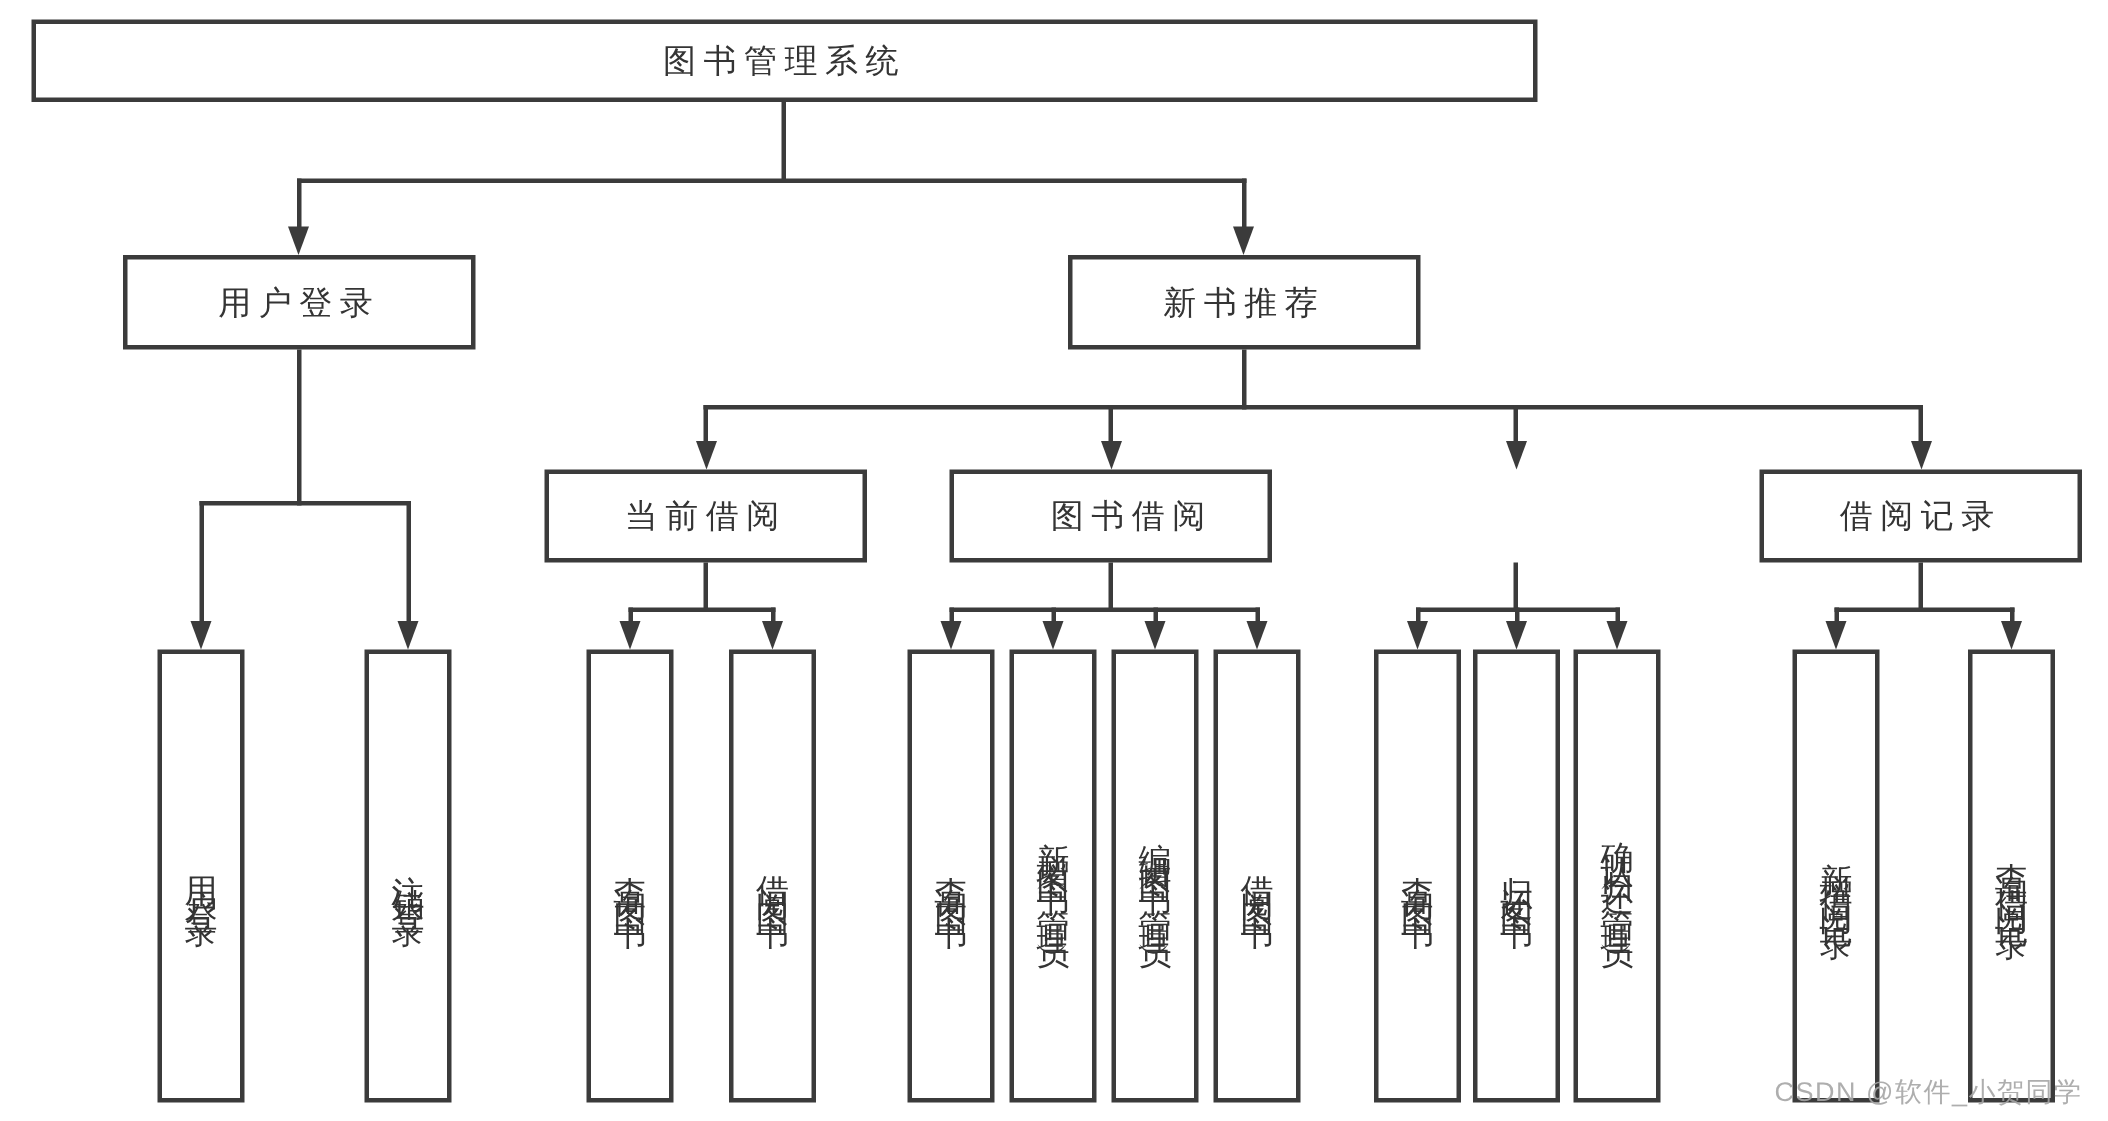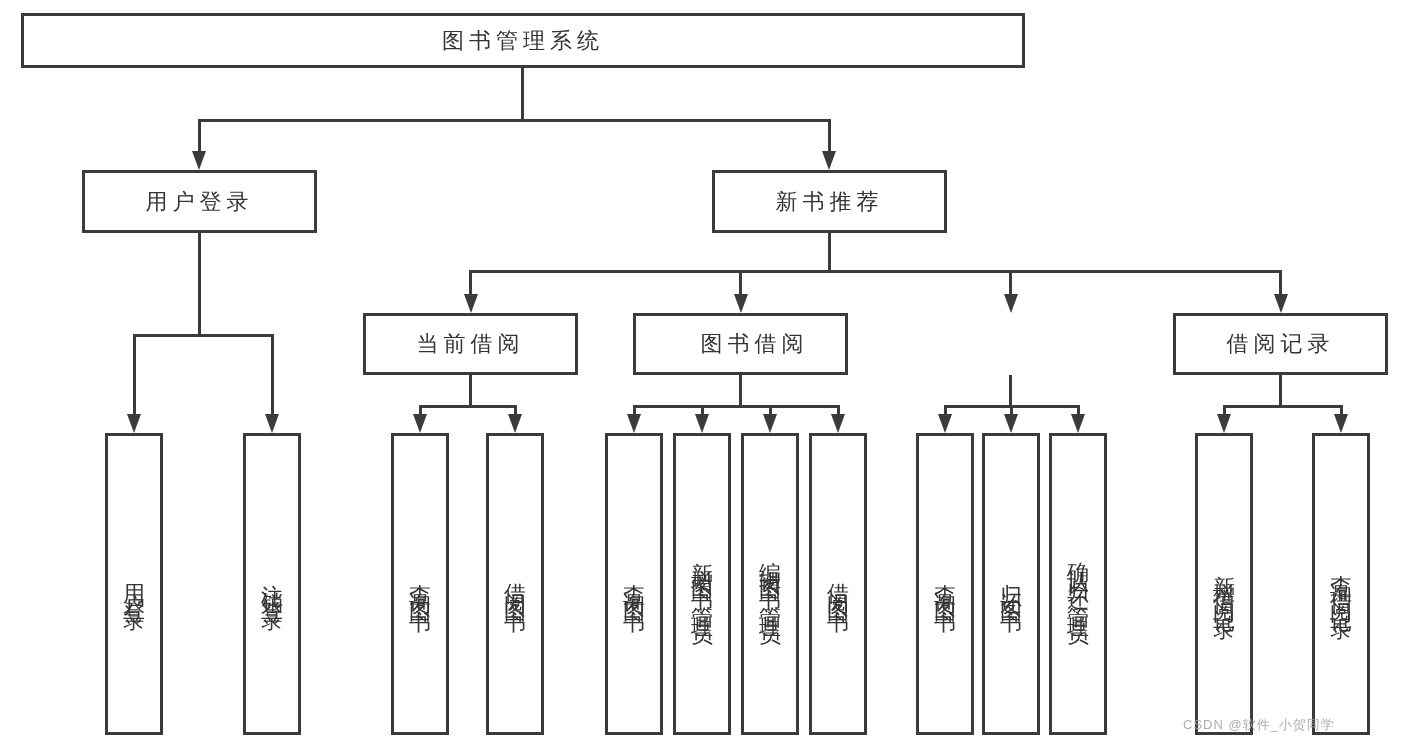--- a/index.html
+++ b/index.html
@@ -36,21 +36,21 @@
   .hline{position:absolute;height:3px;background:#3b3b3b;}
   .arrow{
     position:absolute;width:0;height:0;
     border-left:7px solid transparent;
     border-right:7px solid transparent;
     border-top:19px solid #3b3b3b;
   }
   .watermark{
     position:absolute;
     left:1183px;top:716px;
-    font-size:13px;
+    font-size:18px;
     color:rgba(165,165,165,0.9);
     letter-spacing:1px;
     z-index:5;
     white-space:nowrap;
   }
 </style>
 </head>
 <body>
 
 <div id="stage">

